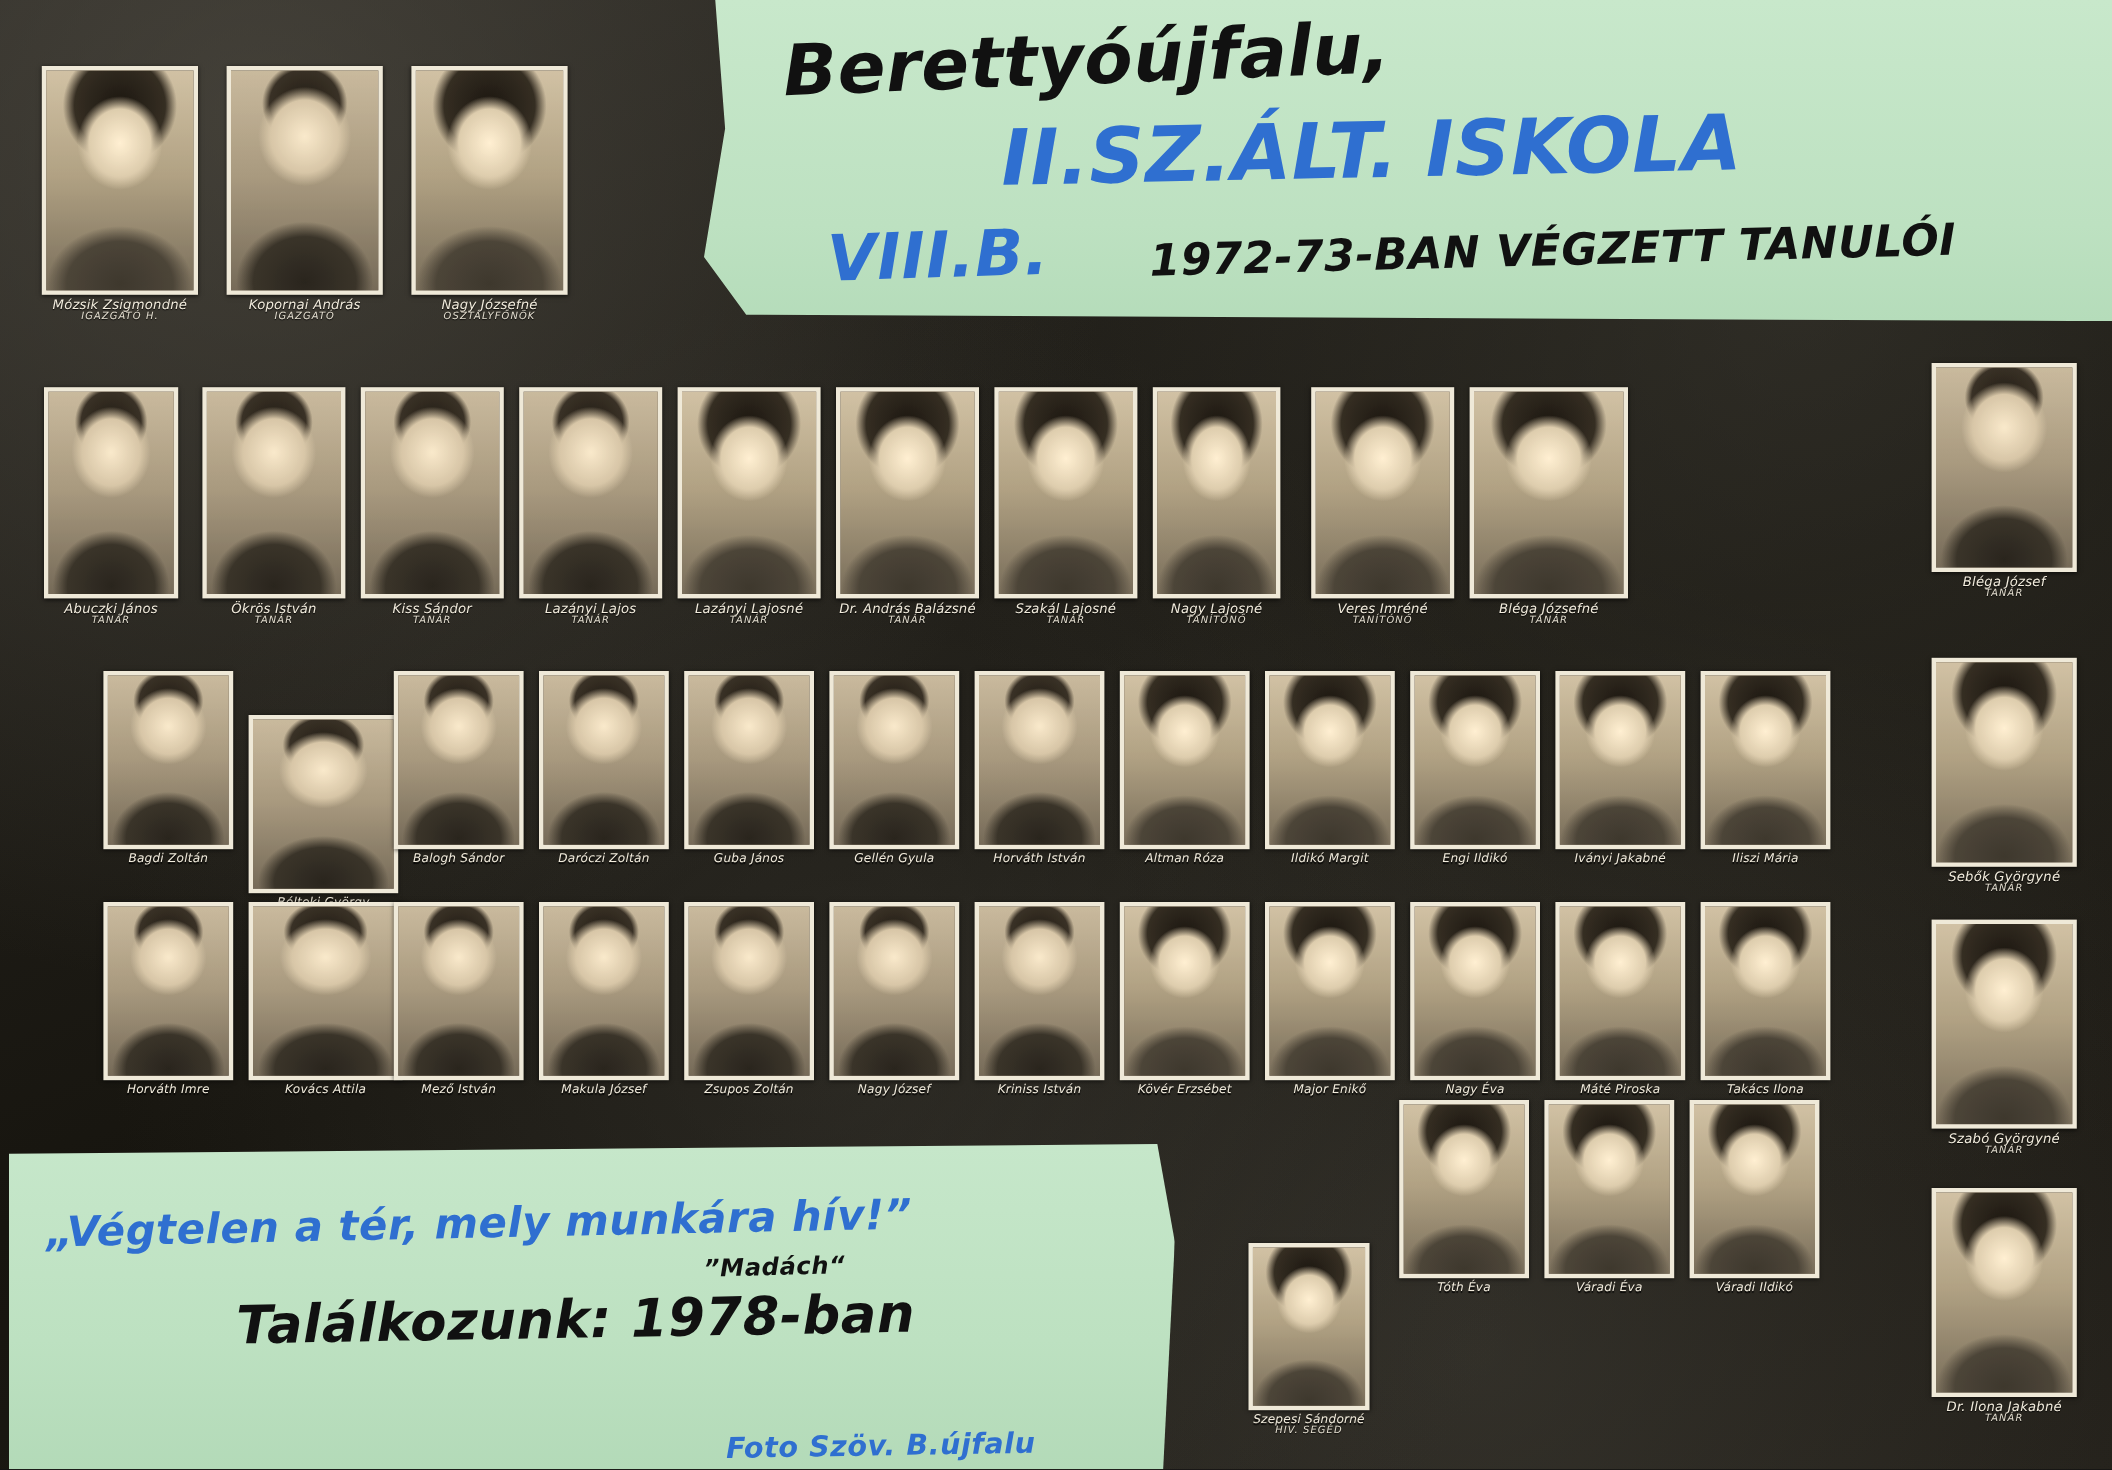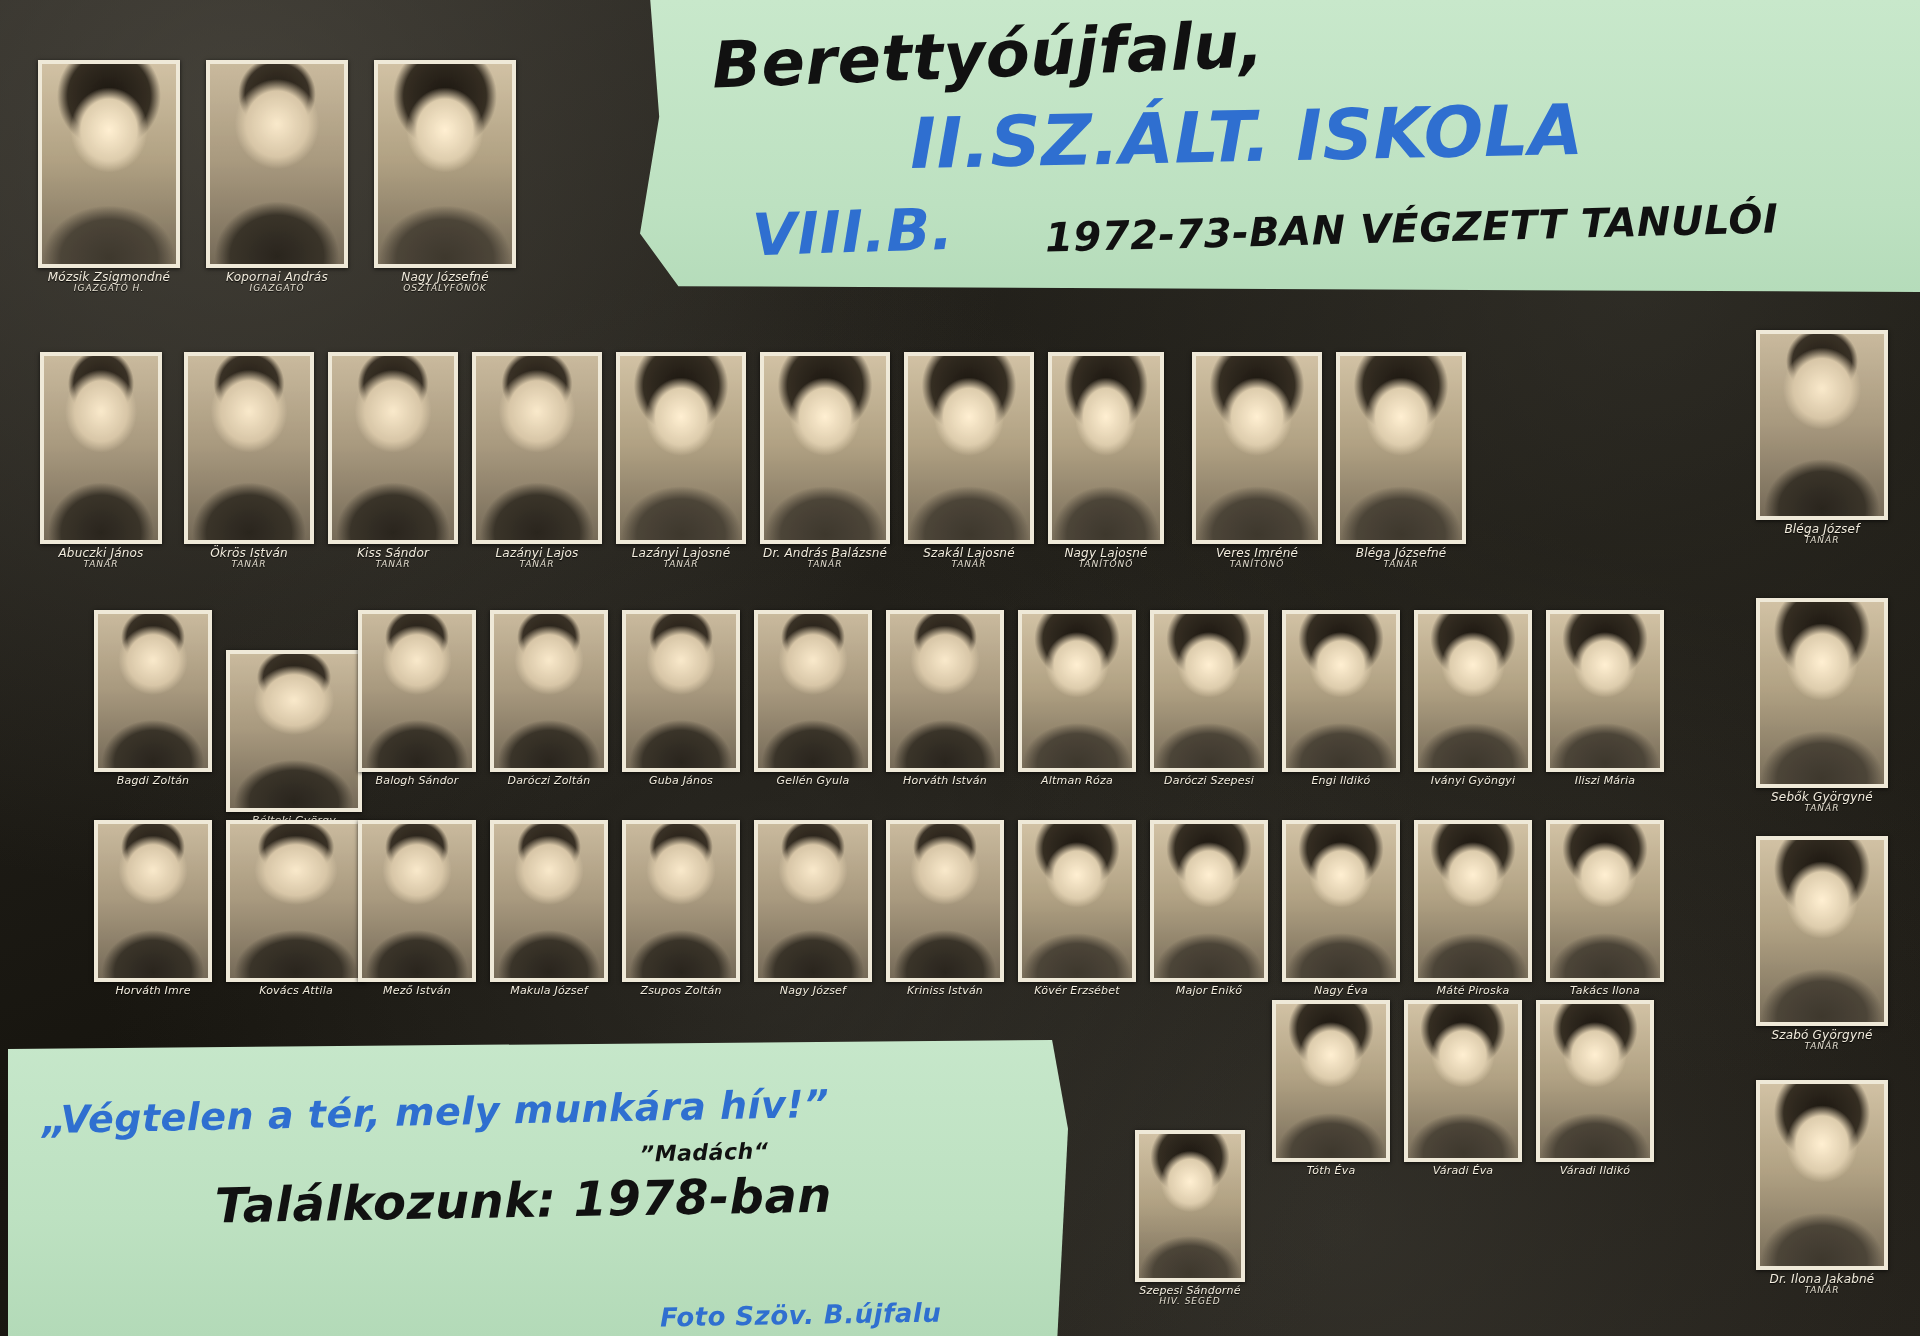--- a/index.html
+++ b/index.html
@@ -212,21 +212,21 @@
           <div class="photo f"></div>
         </div>
         <div class="caption"><span>Nagy Lajosné</span><span class="role">TANÍTÓNŐ</span></div>
       </div>
       <div class="cell" style="left: 1192px; top: 352px; width: 130px;">
         <div class="frame" style="height: 192px;">
           <div class="photo f"></div>
         </div>
         <div class="caption"><span>Veres Imréné</span><span class="role">TANÍTÓNŐ</span></div>
       </div>
-      <div class="cell" style="left: 1336px; top: 352px; width: 130px;">
+      <div class="cell" style="left: 1336px; top: 352px; width: 144px;">
         <div class="frame" style="height: 192px;">
           <div class="photo f"></div>
         </div>
         <div class="caption"><span>Bléga Józsefné</span><span class="role">TANÁR</span></div>
       </div>
       <div class="cell small" style="left: 94px; top: 610px; width: 118px;">
         <div class="frame" style="height: 162px;">
           <div class="photo"></div>
         </div>
         <div class="caption"><span>Bagdi Zoltán</span></div>
@@ -270,33 +270,33 @@
       <div class="cell small" style="left: 1018px; top: 610px; width: 118px;">
         <div class="frame" style="height: 162px;">
           <div class="photo f"></div>
         </div>
         <div class="caption"><span>Altman Róza</span></div>
       </div>
       <div class="cell small" style="left: 1150px; top: 610px; width: 118px;">
         <div class="frame" style="height: 162px;">
           <div class="photo f"></div>
         </div>
-        <div class="caption"><span>Daróczi Szepesi</span></div>
+        <div class="caption"><span>Ildikó Margit</span></div>
       </div>
       <div class="cell small" style="left: 1282px; top: 610px; width: 118px;">
         <div class="frame" style="height: 162px;">
           <div class="photo f"></div>
         </div>
         <div class="caption"><span>Engi Ildikó</span></div>
       </div>
       <div class="cell small" style="left: 1414px; top: 610px; width: 118px;">
         <div class="frame" style="height: 162px;">
           <div class="photo f"></div>
         </div>
-        <div class="caption"><span>Iványi Gyöngyi</span></div>
+        <div class="caption"><span>Iványi Jakabné</span></div>
       </div>
       <div class="cell small" style="left: 1546px; top: 610px; width: 118px;">
         <div class="frame" style="height: 162px;">
           <div class="photo f"></div>
         </div>
         <div class="caption"><span>Iliszi Mária</span></div>
       </div>
       <div class="cell small" style="left: 94px; top: 820px; width: 118px;">
         <div class="frame" style="height: 162px;">
           <div class="photo"></div>

